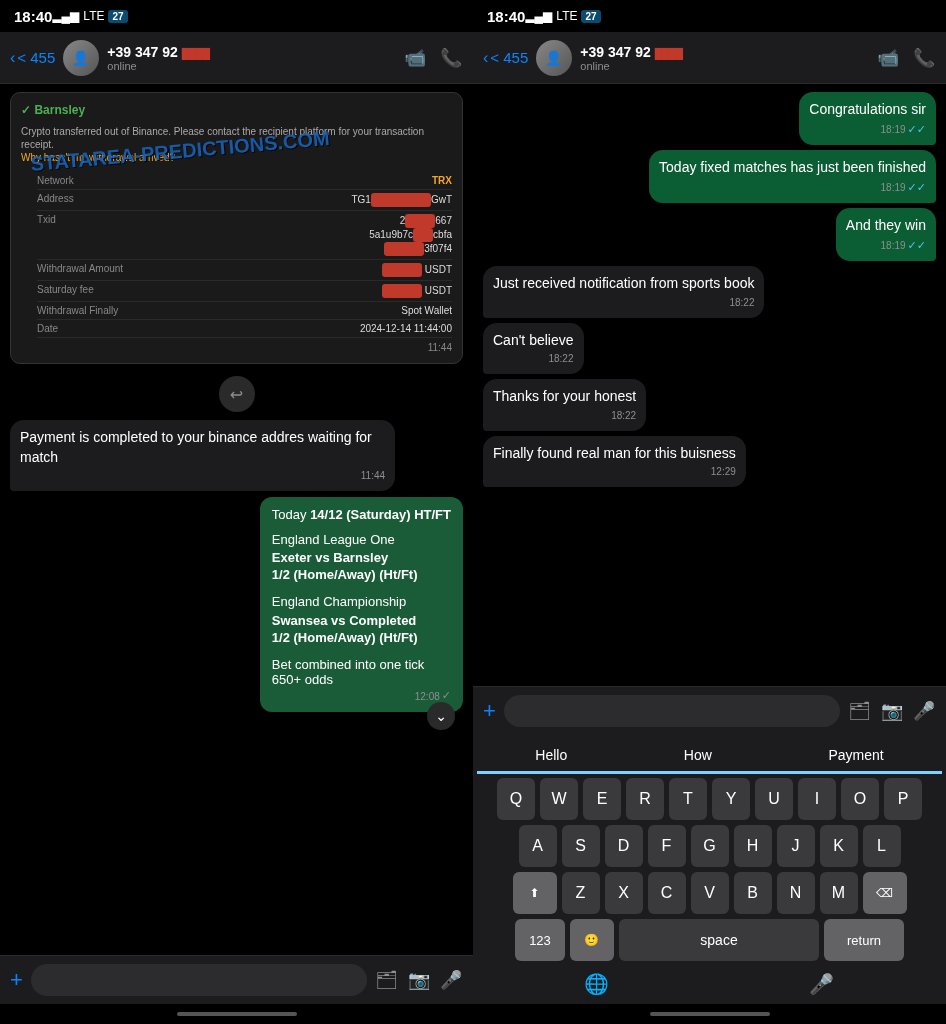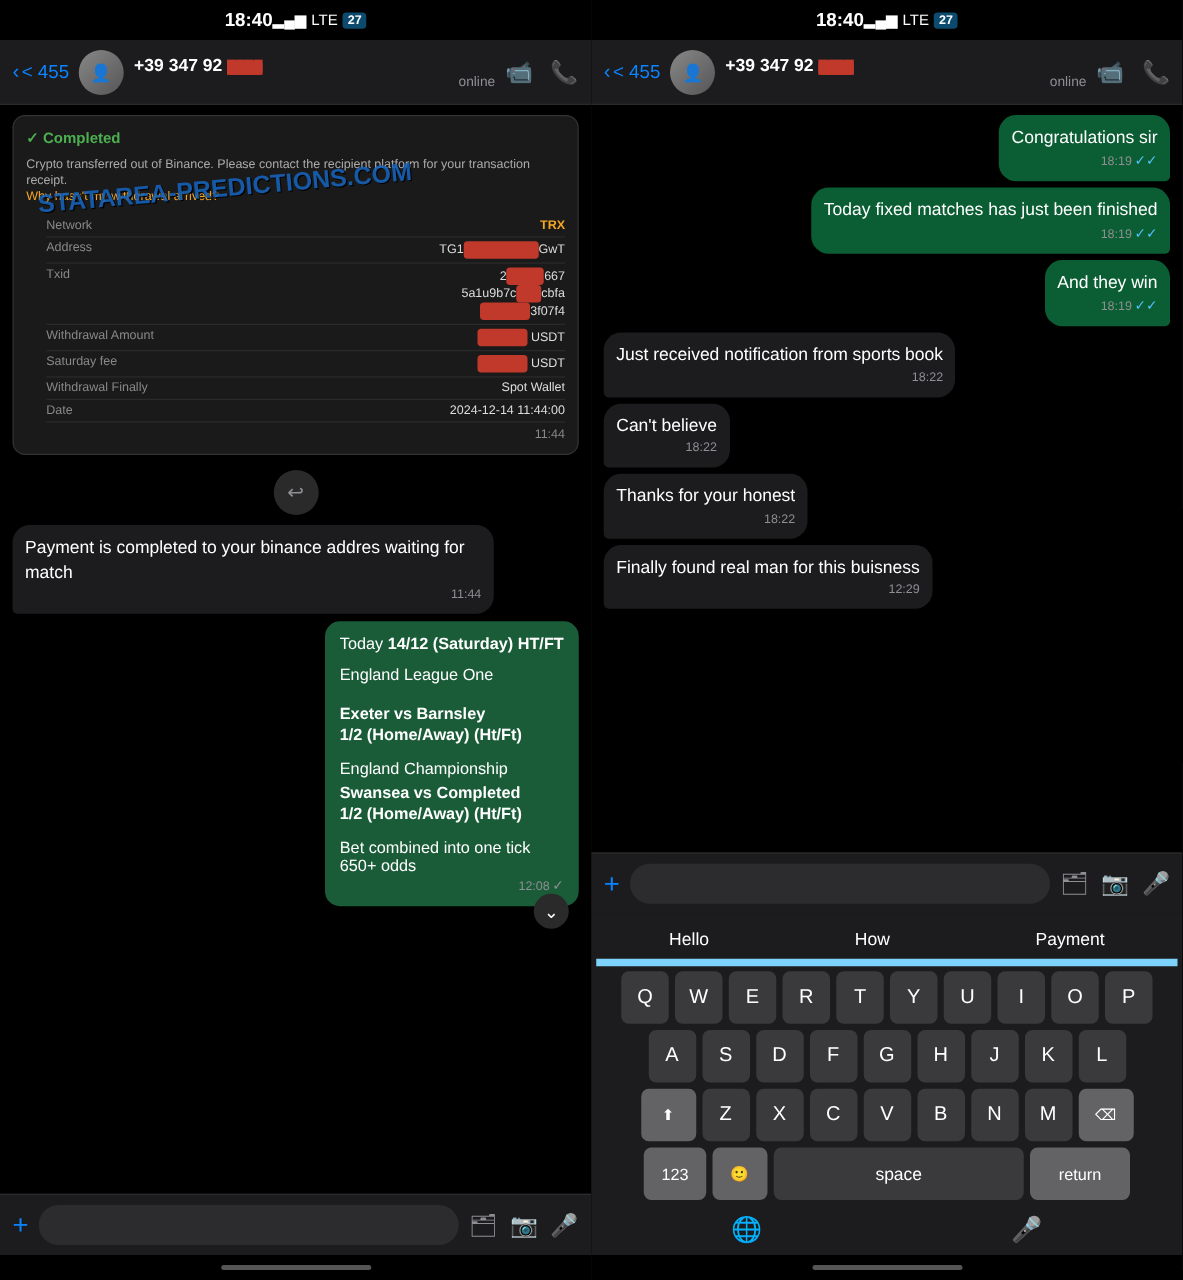--- a/index.html
+++ b/index.html
@@ -21,21 +21,21 @@
       background: #111;
       position: relative;
       overflow: hidden;
     }
 
     
     .status-bar {
       background: #000;
       display: flex;
       align-items: center;
-      justify-content: center;
+      justify-content: flex-start;
       padding: 4px 14px;
       height: 32px;
     }
     .status-time {
       color: #fff;
       font-size: 15px;
       font-weight: 600;
     }
     .status-icons {
       display: flex;
@@ -90,21 +90,20 @@
       flex: 1;
     }
     .contact-name {
       color: #fff;
       font-size: 14px;
       font-weight: 600;
     }
     .contact-status {
       color: #8e8e93;
       font-size: 11px;
-      text-align: right;
     }
     .header-icons {
       display: flex;
       gap: 14px;
       color: #0a84ff;
       font-size: 18px;
     }
 
     
     .chat-body {
@@ -288,21 +287,21 @@
 
     
     .keyboard {
       background: #1c1c1e;
       padding: 6px 4px;
     }
     .keyboard-suggestions {
       display: flex;
       justify-content: space-around;
       padding: 4px 0 6px;
-      border-bottom: 6px solid #7dd3fc;
+      border-bottom: 3px solid #7dd3fc;
       margin-bottom: 4px;
       text-align: center;
     }
     .keyboard-suggestions span {
       color: #fff;
       font-size: 14px;
       padding: 2px 10px;
     }
     .keyboard-row {
       display: flex;
@@ -428,21 +427,21 @@
       <span>📞</span>
     </div>
   </div>
 
   <div class="watermark">STATAREA-PREDICTIONS.COM</div>
 
   <div class="chat-body">
 
     <div class="binance-card">
       <div class="binance-header">
-        <span class="completed-badge">✓ Completed</span>
+        <span class="completed-badge">✓ Barnsley</span>
       </div>
       <div class="binance-note">
         <span>Crypto transferred out of Binance. Please contact the recipient platform for your transaction receipt.</span><br>
         <span class="why-link">Why hasn't my withdrawal arrived?</span>
       </div>
       <div class="binance-row">
         <span class="binance-row-label">Network</span>
         <span class="binance-row-value trx-badge">TRX</span>
       </div>
       <div class="binance-row">
@@ -482,21 +481,21 @@
       <span>Payment is completed to your binance addres waiting for match</span>
       <div class="msg-footer">
         <span class="msg-time">11:44</span>
       </div>
     </div>
 
     <div class="green-bubble">
       <div style="margin-bottom:10px;">
         Today <span class="title-bold">14/12 (Saturday) HT/FT</span>
       </div>
-      <div style="margin-bottom:16px;">England League One</div>
+      <div style="margin-bottom:3px;">England League One</div>
       <div style="font-weight:800;margin-bottom:2px;">Exeter vs Barnsley</div>
       <div style="font-weight:800;margin-bottom:12px;">1/2 (Home/Away) (Ht/Ft)</div>
       <div style="margin-bottom:4px;">England Championship</div>
       <div style="font-weight:800;margin-bottom:2px;">Swansea vs Completed</div>
       <div style="font-weight:800;margin-bottom:12px;">1/2 (Home/Away) (Ht/Ft)</div>
       <div>Bet combined into one tick<br>650+ odds</div>
       <div class="msg-footer">
         <span class="msg-time">12:08</span>
         <span class="single-check">✓</span>
       </div>

